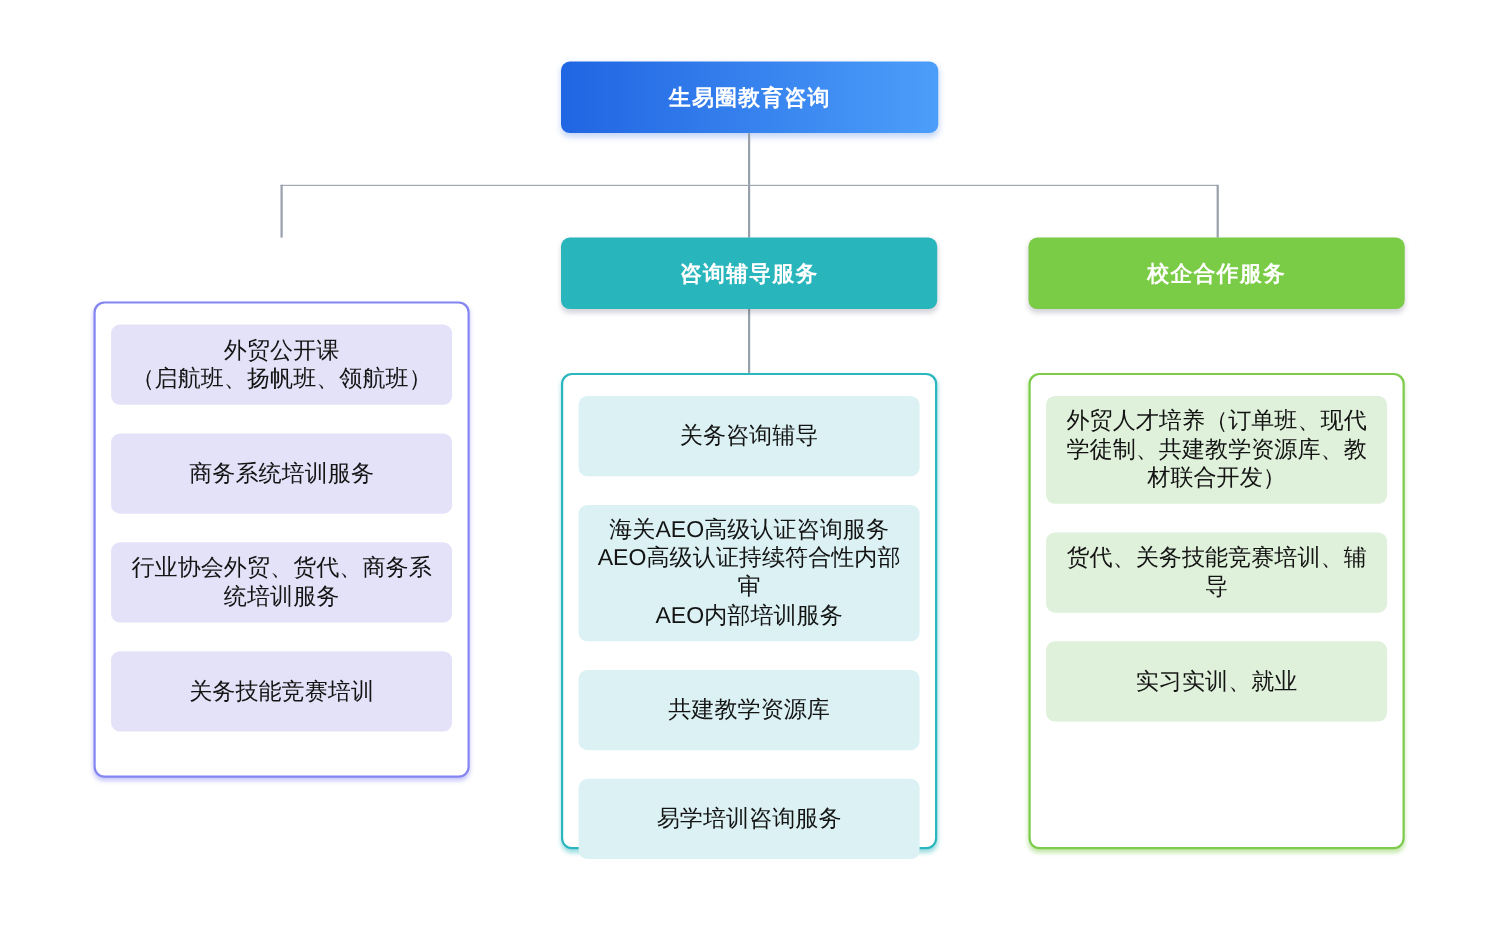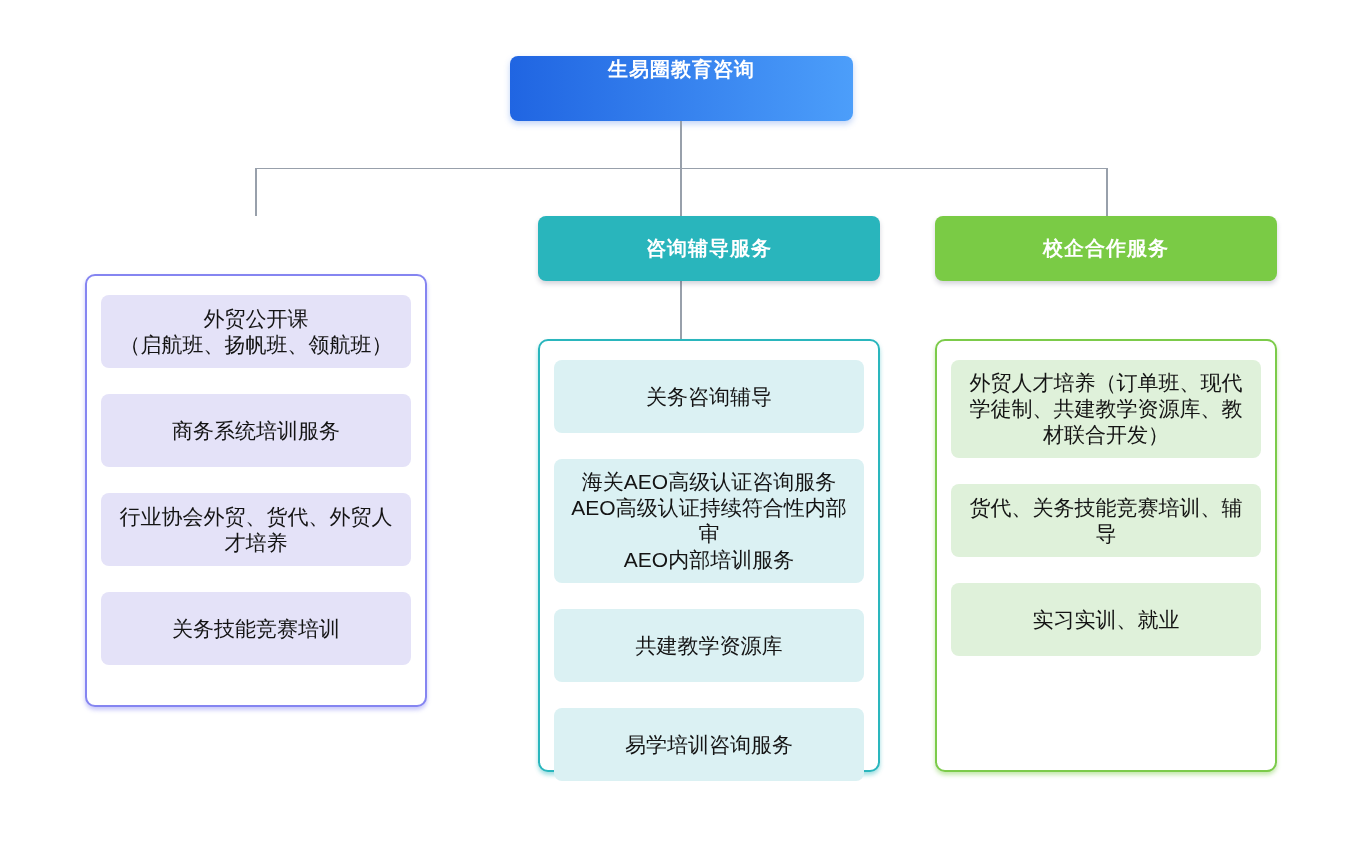--- a/index.html
+++ b/index.html
@@ -11,39 +11,39 @@
     font-family: "Liberation Sans", "DejaVu Sans", sans-serif;
     overflow: hidden;
   }
   
   .root-node {
     position: absolute;
     left: 510px; top: 56px;
     width: 343px; height: 65px;
     border-radius: 8px;
     background: linear-gradient(90deg, var(--g1, #2065e2), var(--g2, #4c9efa));
-    display: flex; justify-content: center;
+    display: flex; align-items: center; justify-content: center;
     box-shadow: 0 3px 6px rgba(32, 101, 226, 0.28);
   }
   .root-node span {
     color: #ffffff; font-size: 20px; font-weight: bold; letter-spacing: 1px;
   }
   
   .line { position: absolute; background: var(--line, #98a0ab); }
   .line.v { width: 1.5px; }
   .line.h { height: 1.5px; }
   
   .branch {
     position: absolute;
     top: 216px;
     width: 342px;
     display: flex; flex-direction: column;
   }
   .branch.b0 { left: 85px; }
-  .branch.b1 { left: 510px; margin-left: 28px; }
+  .branch.b1 { left: 510px; }
   .branch.b2 { left: 935px; }
   .branch-header {
     height: 65px;
     border-radius: 8px;
     background: var(--header);
     display: flex; align-items: center; justify-content: center;
     box-shadow: 0 3px 5px rgba(60, 60, 90, 0.22);
     flex: none;
   }
   .branch-header span {
@@ -97,21 +97,21 @@
   <div class="branch b0" style="--header: #7a7cf2; --border: #8585f1; --item-bg: #e4e2f8; --shadow: rgba(133,133,241,0.45);">
     <div class="branch-panel">
       <div class="service-item">
         <span>外贸公开课
 （启航班、扬帆班、领航班）</span>
       </div>
       <div class="service-item">
         <span>商务系统培训服务</span>
       </div>
       <div class="service-item">
-        <span>行业协会外贸、货代、外贸人才培养</span>
+        <span>行业协会外贸、货代、商务系统培训服务</span>
       </div>
       <div class="service-item">
         <span>关务技能竞赛培训</span>
       </div>
     </div>
   </div>
 
   <div class="branch b1" style="--header: #29b5bc; --border: #2ab6bd; --item-bg: #dbf1f3; --shadow: rgba(42,182,189,0.45);">
     <div class="branch-header">
       <span>咨询辅导服务</span>

